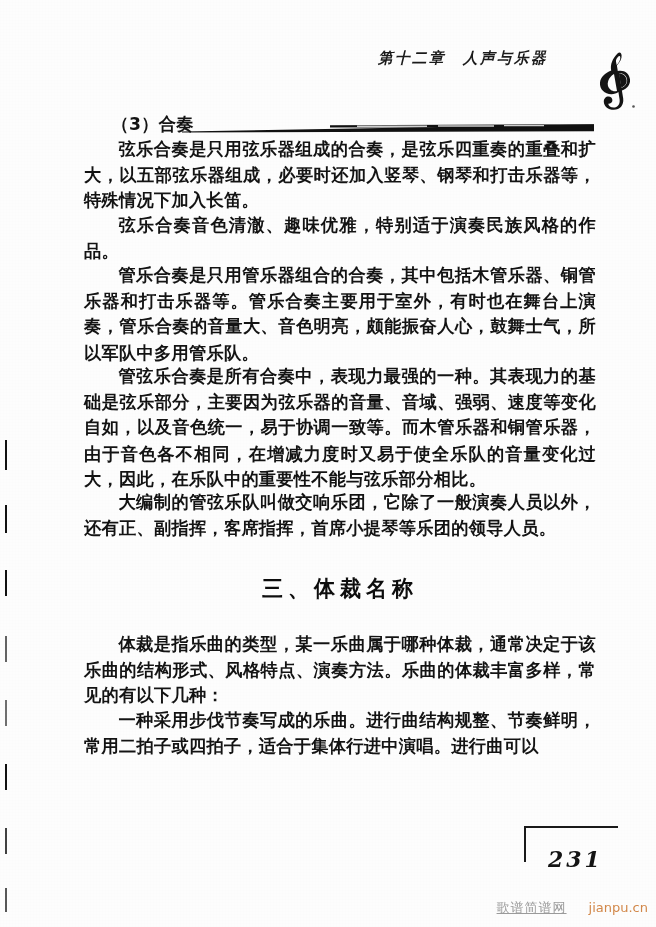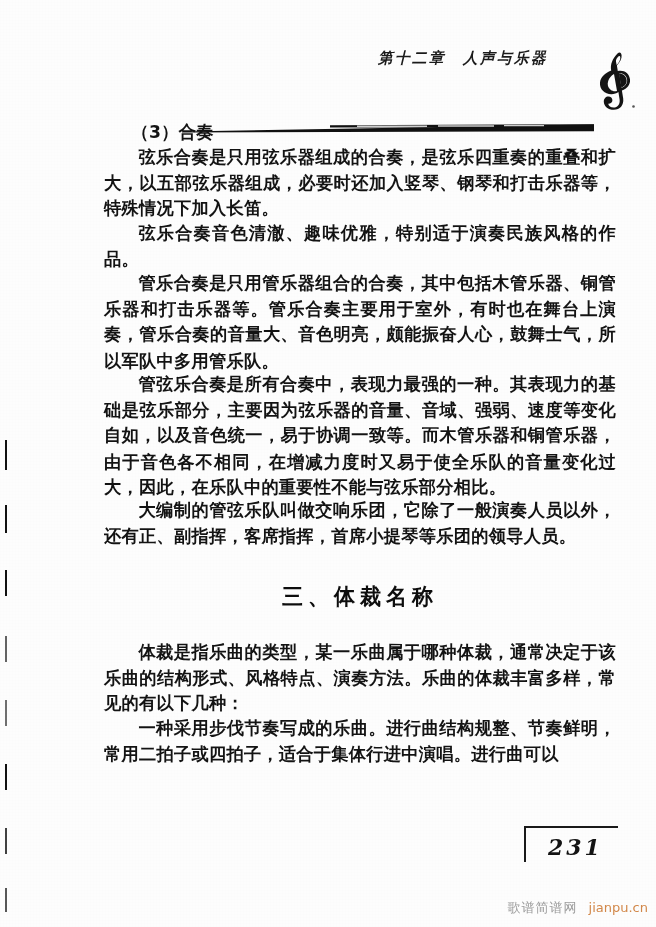--- a/index.html
+++ b/index.html
@@ -79,23 +79,22 @@
 
   
   .body {
     position: absolute;
     left: 0;
     top: 112px;
     width: 656px;
   }
   .col {
     position: absolute;
-    left: 104px;
+    left: 84px;
     width: 512px;
-    margin-top: 8px;
   }
   p.para {
     margin: 0;
     font-family: "DejaVu Sans", sans-serif;
     font-size: 17.2px;
     line-height: 25.2px;
     color: #131313;
     text-align: justify;
     text-align-last: left;
     letter-spacing: 0.3px;
@@ -142,45 +141,46 @@
     left: 0;
     top: 0;
     width: 92px;
     height: 34px;
     border-top: 2px solid #1a1a1a;
     border-left: 2px solid #1a1a1a;
   }
   .folio-num {
     position: absolute;
     left: 24px;
-    top: 8px;
+    top: 20px;
     font-family: "DejaVu Serif", serif;
     font-size: 22px;
     font-style: italic;
     font-weight: bold;
     letter-spacing: 3px;
     color: #141414;
   }
 
   
   .watermark {
     position: absolute;
     right: 8px;
     bottom: 10px;
     font-size: 13px;
     white-space: nowrap;
     font-family: "DejaVu Sans", sans-serif;
   }
   .wm-cn {
     color: #9b9b9b;
     letter-spacing: 1px;
+    text-decoration: underline;
   }
   .wm-url {
     color: #d2884a;
-    margin-left: 11px;
+    margin-left: 22px;
     font-family: "DejaVu Sans", sans-serif;
   }
 </style>
 </head>
 <body>
 
 <div class="page">
 
   <div class="header">
     <div class="header-title">第十二章　人声与乐器</div>

